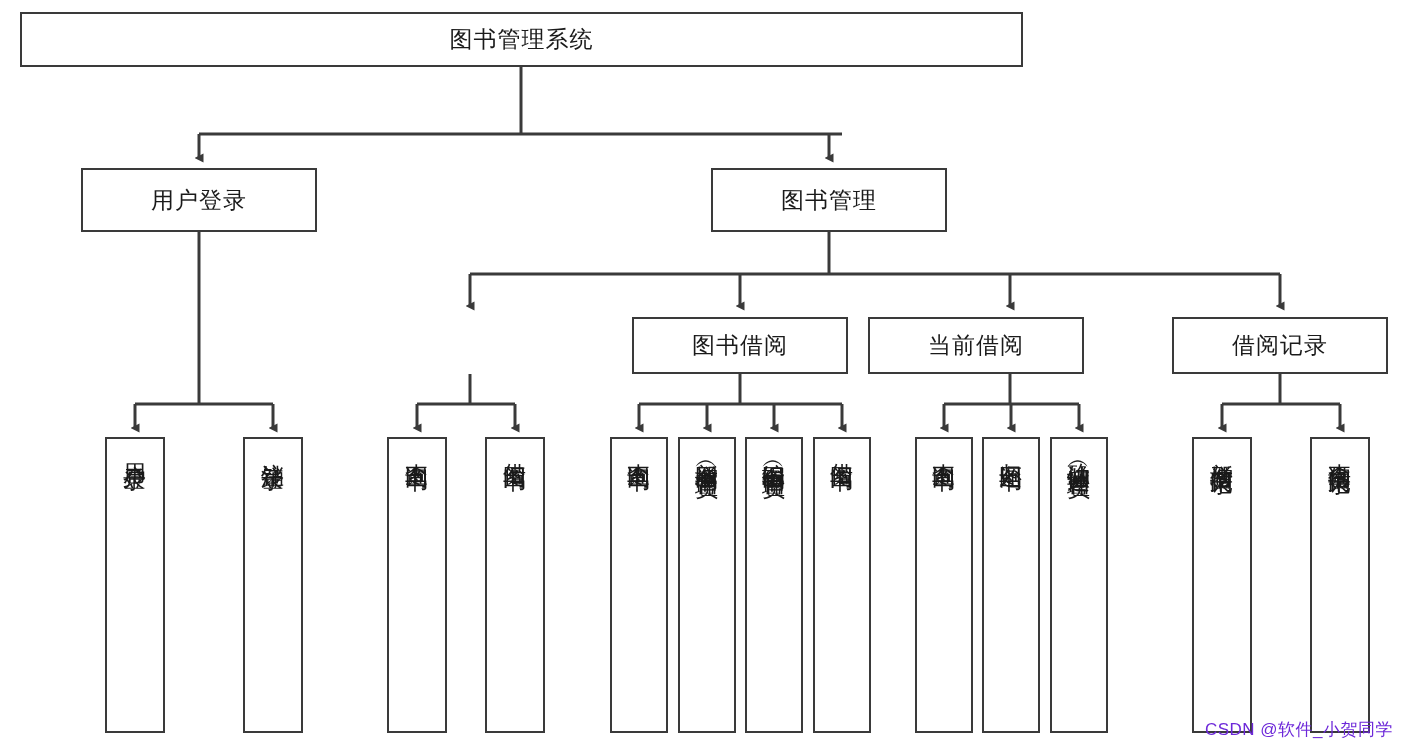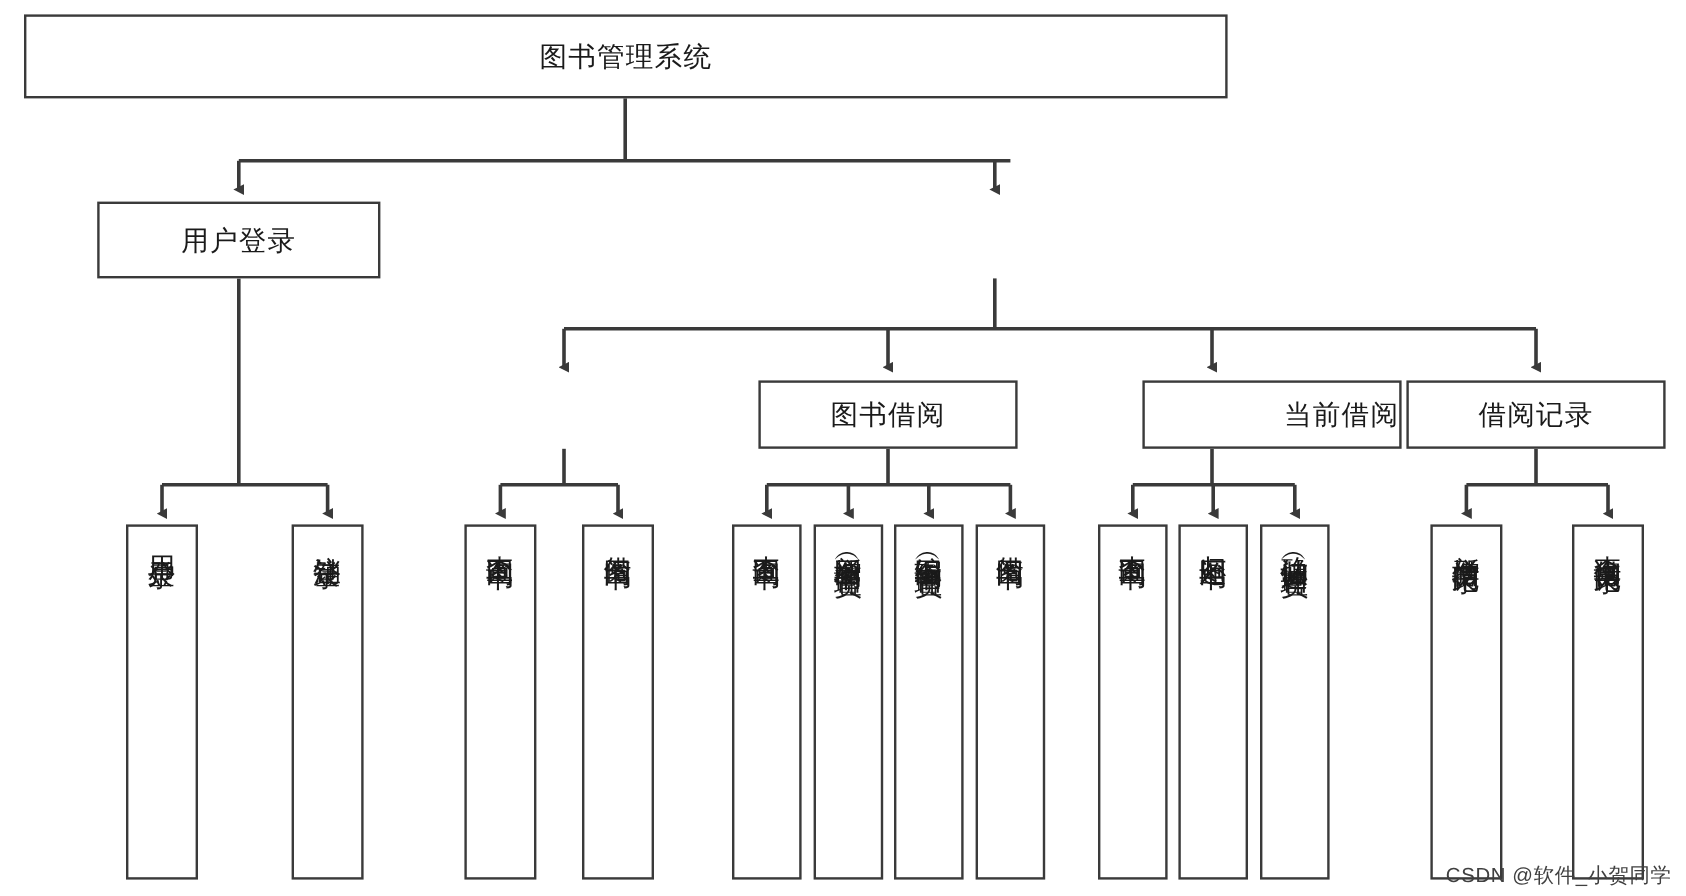--- a/index.html
+++ b/index.html
@@ -55,21 +55,21 @@
     writing-mode: vertical-rl;
     text-orientation: upright;
     white-space: nowrap;
     display: block;
   }
   .watermark {
     position: absolute;
     right: 12px;
     bottom: 6px;
     font-size: 17px;
-    color: #404040;
+    color: #6d28d9;
     letter-spacing: 0.5px;
     white-space: nowrap;
     pointer-events: none;
   }
 </style>
 </head>
 <body>
 
 <div id="diagram-root">
 
@@ -116,32 +116,35 @@
       <path d="M1011,404 L1011,428" marker-end="url(#arrowhead)"></path>
       <path d="M1079,404 L1079,428" marker-end="url(#arrowhead)"></path>
 
       <path d="M1280,374 L1280,404"></path>
       <path d="M1222,404 L1340,404"></path>
       <path d="M1222,404 L1222,428" marker-end="url(#arrowhead)"></path>
       <path d="M1340,404 L1340,428" marker-end="url(#arrowhead)"></path>
     </g>
   </svg>
 
-  <div class="node-box horizontal" style="left:20px; top:12px; width:1003px; height:70px;">
+  <div class="node-box horizontal" style="left:20px; top:12px; width:1003px; height:55px;">
     <span>图书管理系统</span>
   </div>
 
   <div class="node-box horizontal" style="left:81px; top:168px; width:236px; height:64px;">
     <span>用户登录</span>
   </div>
+  <div class="node-box horizontal" style="left:711px; top:168px; width:236px; height:64px;">
+    <span>图书管理</span>
+  </div>
 
   <div class="node-box horizontal" style="left:632px; top:317px; width:216px; height:57px;">
     <span>图书借阅</span>
   </div>
-  <div class="node-box horizontal" style="left:952px; top:317px; width:216px; height:57px;justify-content:flex-end;">
+  <div class="node-box horizontal" style="left:868px; top:317px; width:216px; height:57px;">
     <span>当前借阅</span>
   </div>
   <div class="node-box horizontal" style="left:1172px; top:317px; width:216px; height:57px;align-items:center;">
     <span>借阅记录</span>
   </div>
 
   <div class="node-box vertical" style="left:105px; top:437px; width:60px; height:296px;">
     <span class="vlabel">用户登录</span>
   </div>
   <div class="node-box vertical" style="left:243px; top:437px; width:60px; height:296px;">

